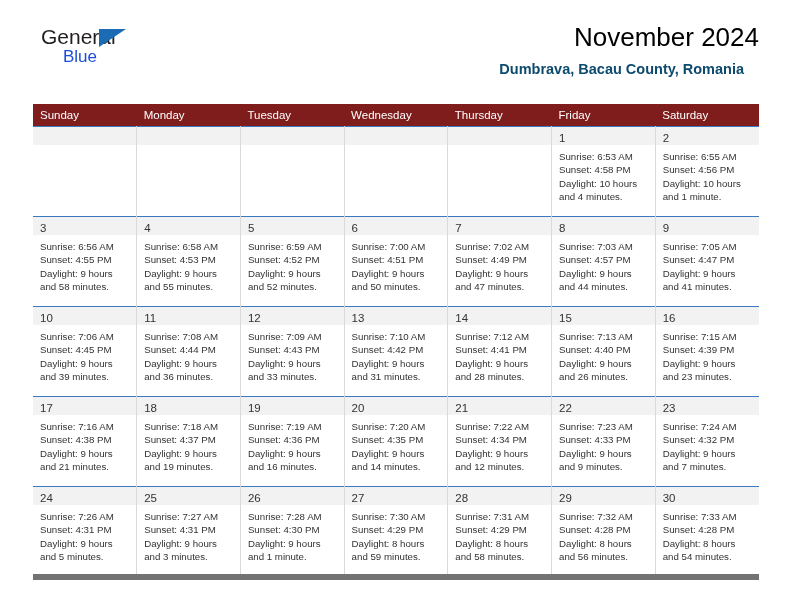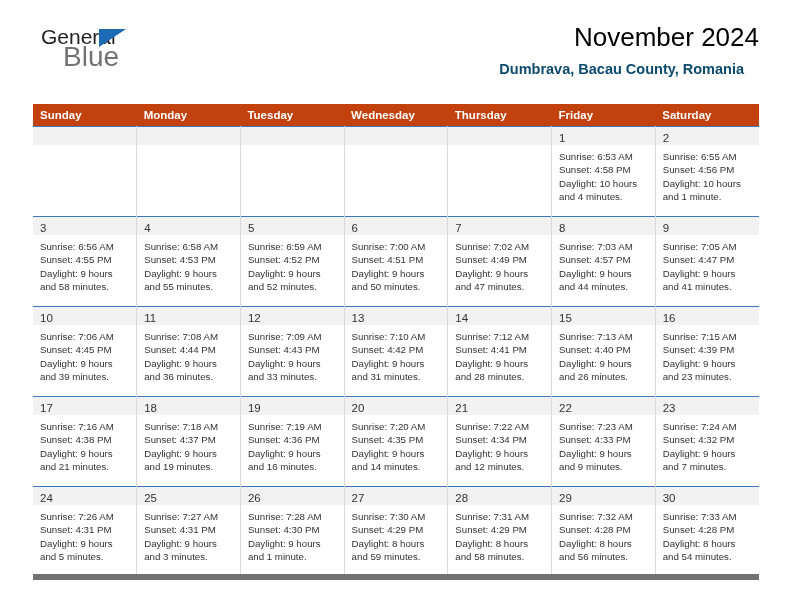--- a/index.html
+++ b/index.html
@@ -53,22 +53,22 @@
     top: 3px;
     width: 0;
     height: 0;
     border-left: 27px solid #1b6cb5;
     border-bottom: 18px solid transparent;
   }
   .brand-blue {
     position: absolute;
     left: 30px;
     top: 20px;
-    font-size: 28px;
-    color: #737373;
+    font-size: 17px;
+    color: #1d4ed8;
     line-height: 21px;
   }
   .title-block {
     position: absolute;
     right: 0;
     top: 22px;
     text-align: right;
   }
   .month-title {
     font-size: 26px;
@@ -88,24 +88,24 @@
   
   .calendar {
     position: absolute;
     left: 33px;
     top: 104px;
     width: 726px;
     border-collapse: collapse;
     table-layout: fixed;
   }
   .calendar th {
-    background: #c2410c;
+    background: #7f1d1d;
     color: #ffffff;
     font-size: 11.5px;
-    font-weight: bold;
+    font-weight: normal;
     text-align: left;
     padding: 5px 0 5px 7px;
     height: 20px;
     box-sizing: border-box;
     border: none;
   }
   .calendar td {
     vertical-align: top;
     padding: 0;
     border-top: 1px solid #3a78bf;

